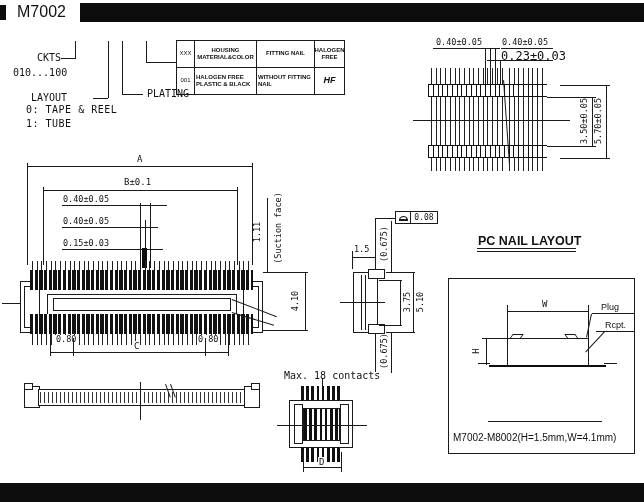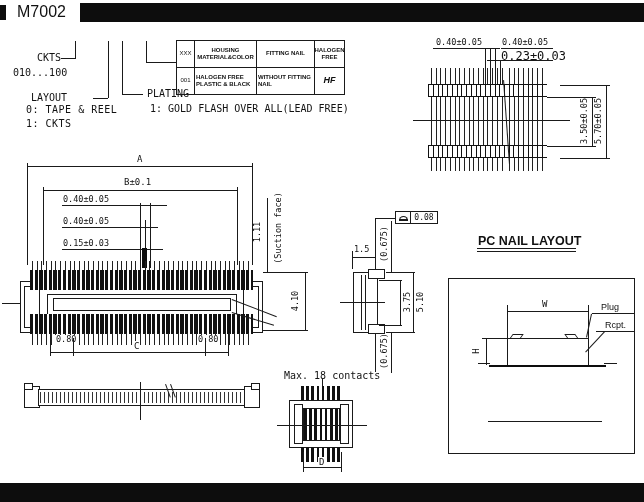--- a/index.html
+++ b/index.html
@@ -53,22 +53,21 @@
   <div class="t" style="left:13px;top:67px;font-size:10px">010...100</div>
   <div class="vl" style="left:108px;top:41px;height:57px"></div>
   <div class="hl" style="left:93px;top:98px;width:15px"></div>
   <div class="t" style="left:31px;top:92px;font-size:10px">LAYOUT</div>
   <div class="vl" style="left:122px;top:41px;height:53px"></div>
   <div class="hl" style="left:122px;top:94px;width:21px"></div>
   <div class="t" style="left:147px;top:88px;font-size:10px">PLATING</div>
   <div class="vl" style="left:146px;top:41px;height:21px"></div>
   <div class="hl" style="left:146px;top:62px;width:30px"></div>
   <div class="t" style="left:26px;top:104px;font-size:10px;letter-spacing:.5px">0: TAPE &amp; REEL</div>
-  <div class="t" style="left:26px;top:118px;font-size:10px;letter-spacing:.5px">1: CKTS</div>
-  <div class="t" style="left:150px;top:103px;font-size:10px">1: GOLD FLASH OVER ALL(LEAD FREE)</div>
+  <div class="t" style="left:26px;top:118px;font-size:10px;letter-spacing:.5px">1: TUBE</div>
 
   <div id="opt-table">
     <div>XXX</div>
     <div style="font-weight:bold">HOUSING MATERIAL&amp;COLOR</div>
     <div style="font-weight:bold">FITTING NAIL</div>
     <div style="font-weight:bold">HALOGEN FREE</div>
     <div>001</div>
     <div class="cell-left" style="font-weight:bold">HALOGEN FREE PLASTIC &amp; BLACK</div>
     <div class="cell-left" style="font-weight:bold">WITHOUT FITTING NAIL</div>
     <div>
@@ -199,20 +198,21 @@
   <div class="hl" style="left:507px;top:338px;width:81px"></div>
   <div class="hook" style="left:511px;top:334px;transform:skewX(-35deg)"></div>
   <div class="hook" style="left:566px;top:334px;transform:skewX(35deg)"></div>
   <div class="blk" style="left:489px;top:365px;width:117px;height:2px"></div>
   <div class="hl" style="left:478px;top:363px;width:12px"></div>
   <div class="hl" style="left:604px;top:363px;width:13px"></div>
   <div class="hl" style="left:482px;top:338px;width:25px"></div>
   <div class="vl" style="left:486px;top:338px;height:27px"></div>
   <div class="vt" style="left:476px;top:351px;font-size:9px">H</div>
   <div class="hl" style="left:488px;top:421px;width:114px"></div>
+  <div class="t sans" style="left:453px;top:432px;font-size:10px">M7002-M8002(H=1.5mm,W=4.1mm)</div>
 
   <div class="rect" style="left:24px;top:386px;width:16px;height:22px"></div>
   <div class="rect" style="left:24px;top:383px;width:9px;height:7px"></div>
   <div class="rect" style="left:244px;top:386px;width:16px;height:22px"></div>
   <div class="rect" style="left:251px;top:383px;width:9px;height:7px"></div>
   <div class="rect" style="left:38px;top:389px;width:207px;height:17px"></div>
   <div class="fringe" style="left:40px;top:392px;width:203px;height:11px;background:repeating-linear-gradient(90deg,#333 0 1px,transparent 1px 4px)"></div>
   <div class="vl" style="left:140px;top:382px;height:38px"></div>
   <div class="diag" style="left:166px;top:384px;width:14px;transform:rotate(70deg)"></div>
   <div class="diag" style="left:171px;top:384px;width:14px;transform:rotate(70deg)"></div>

